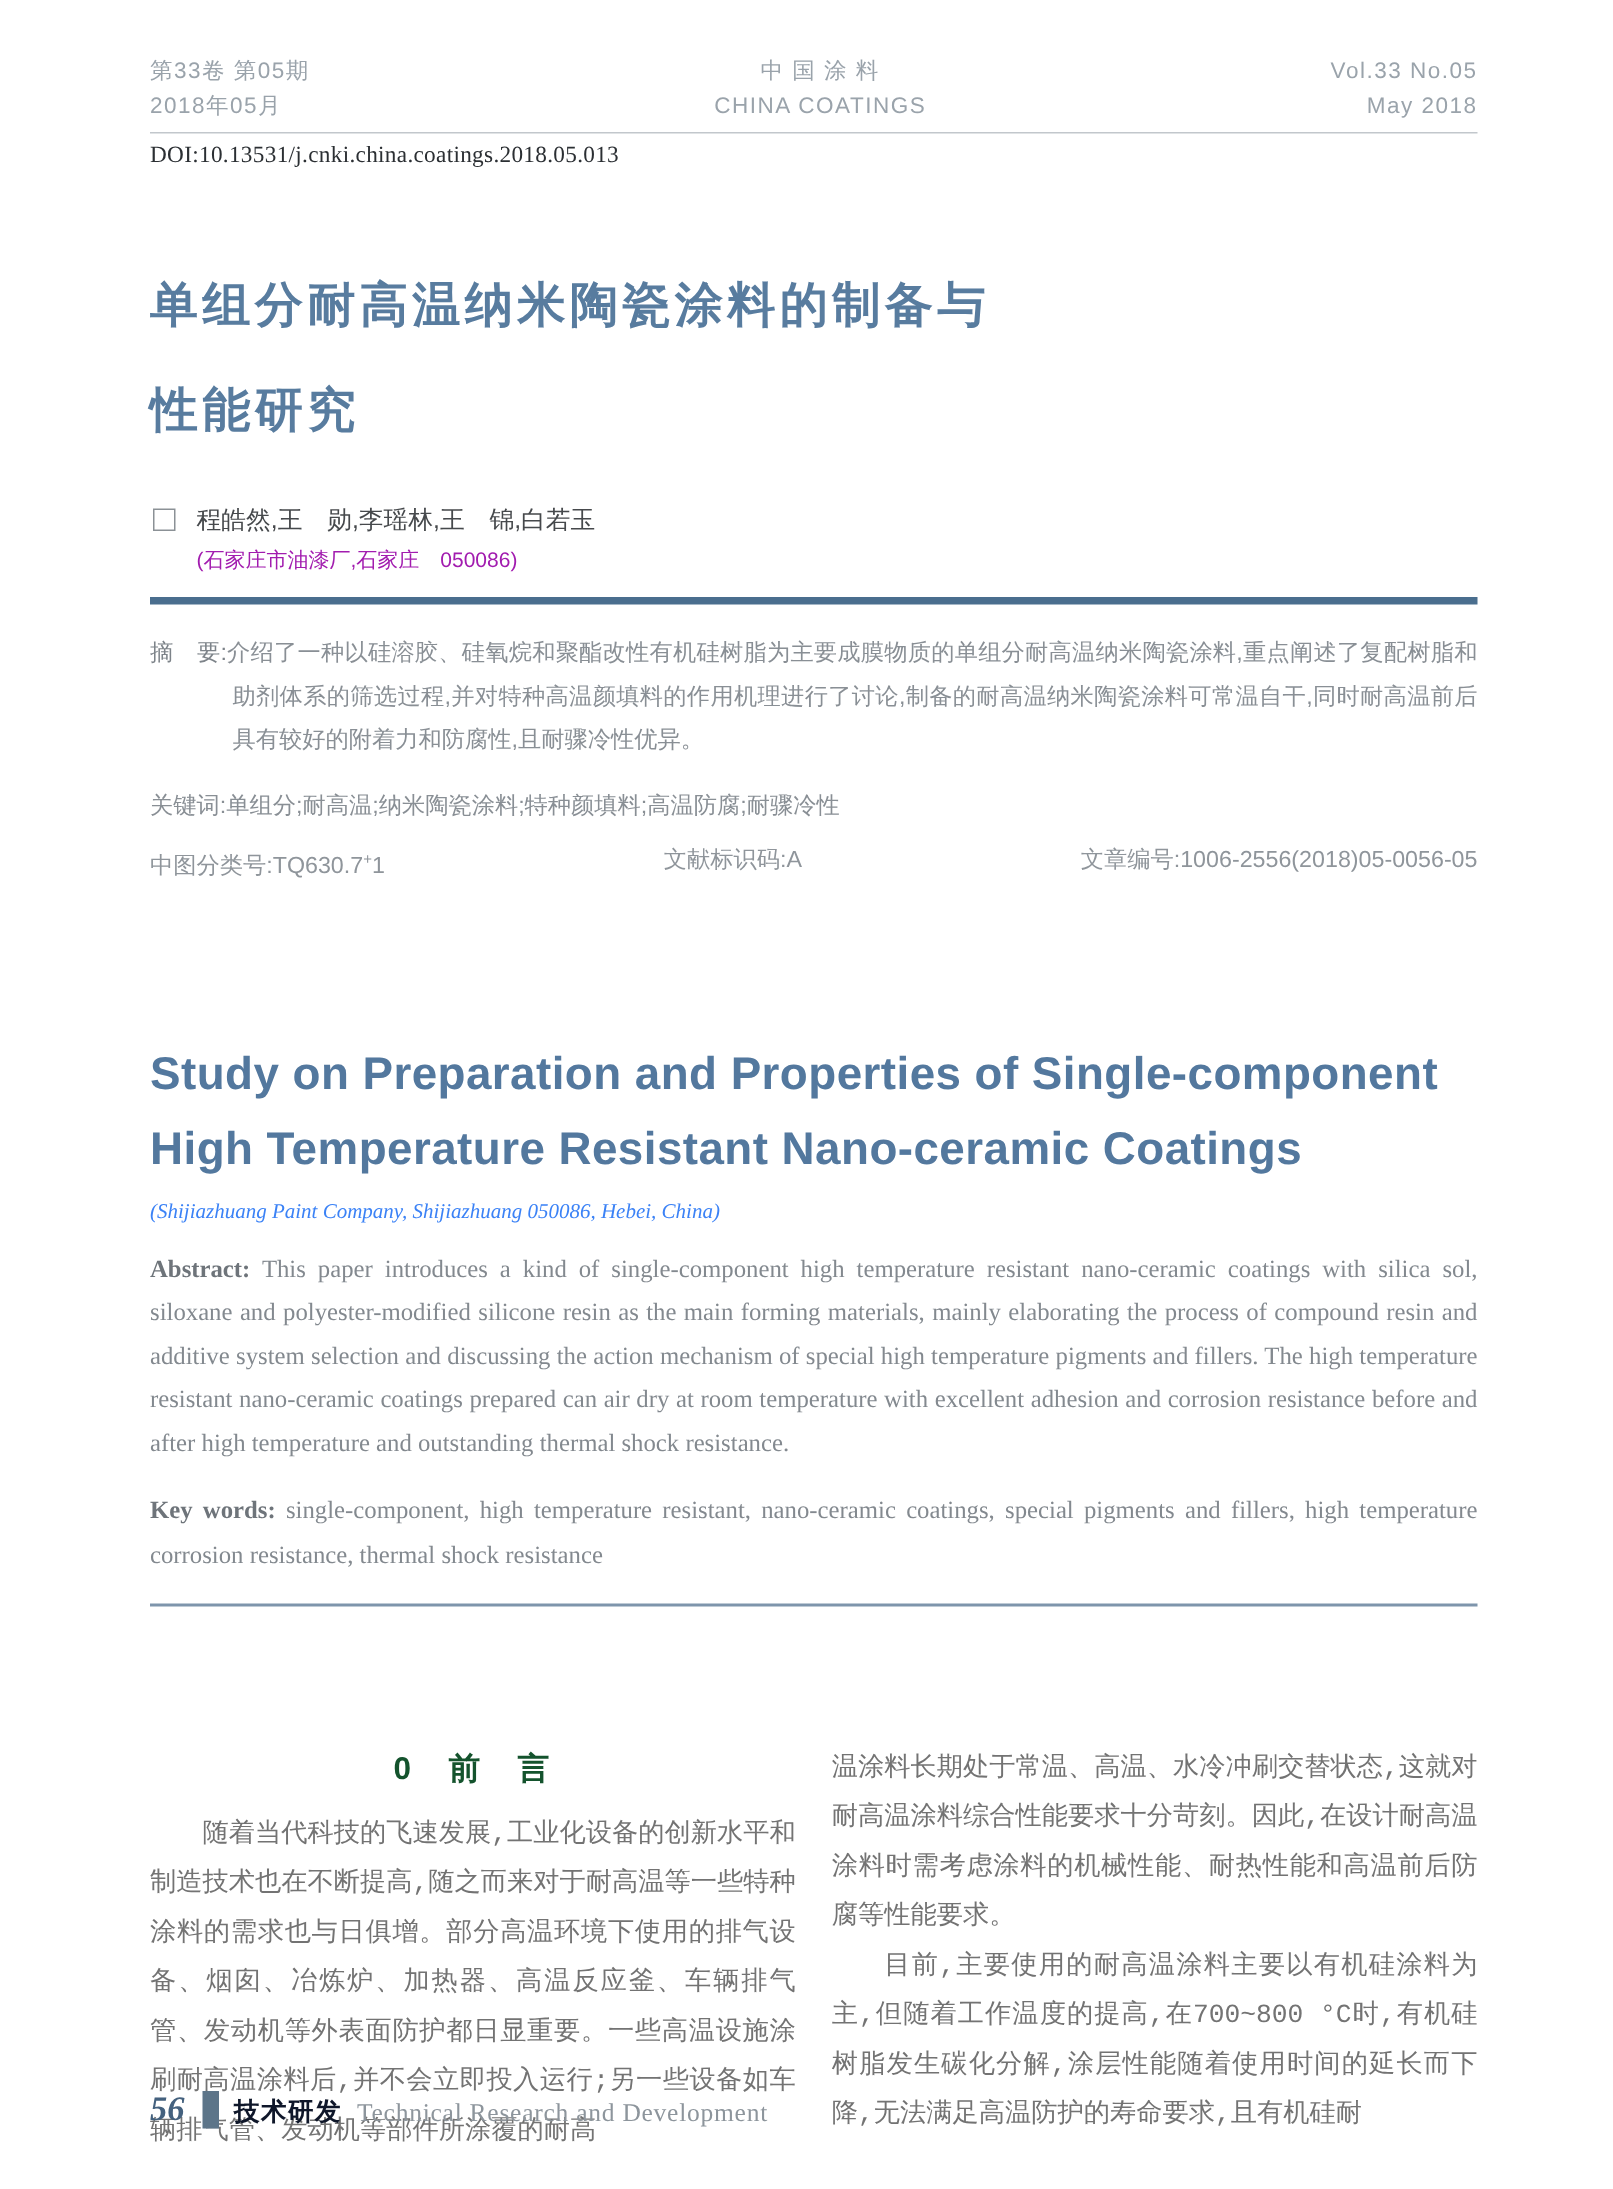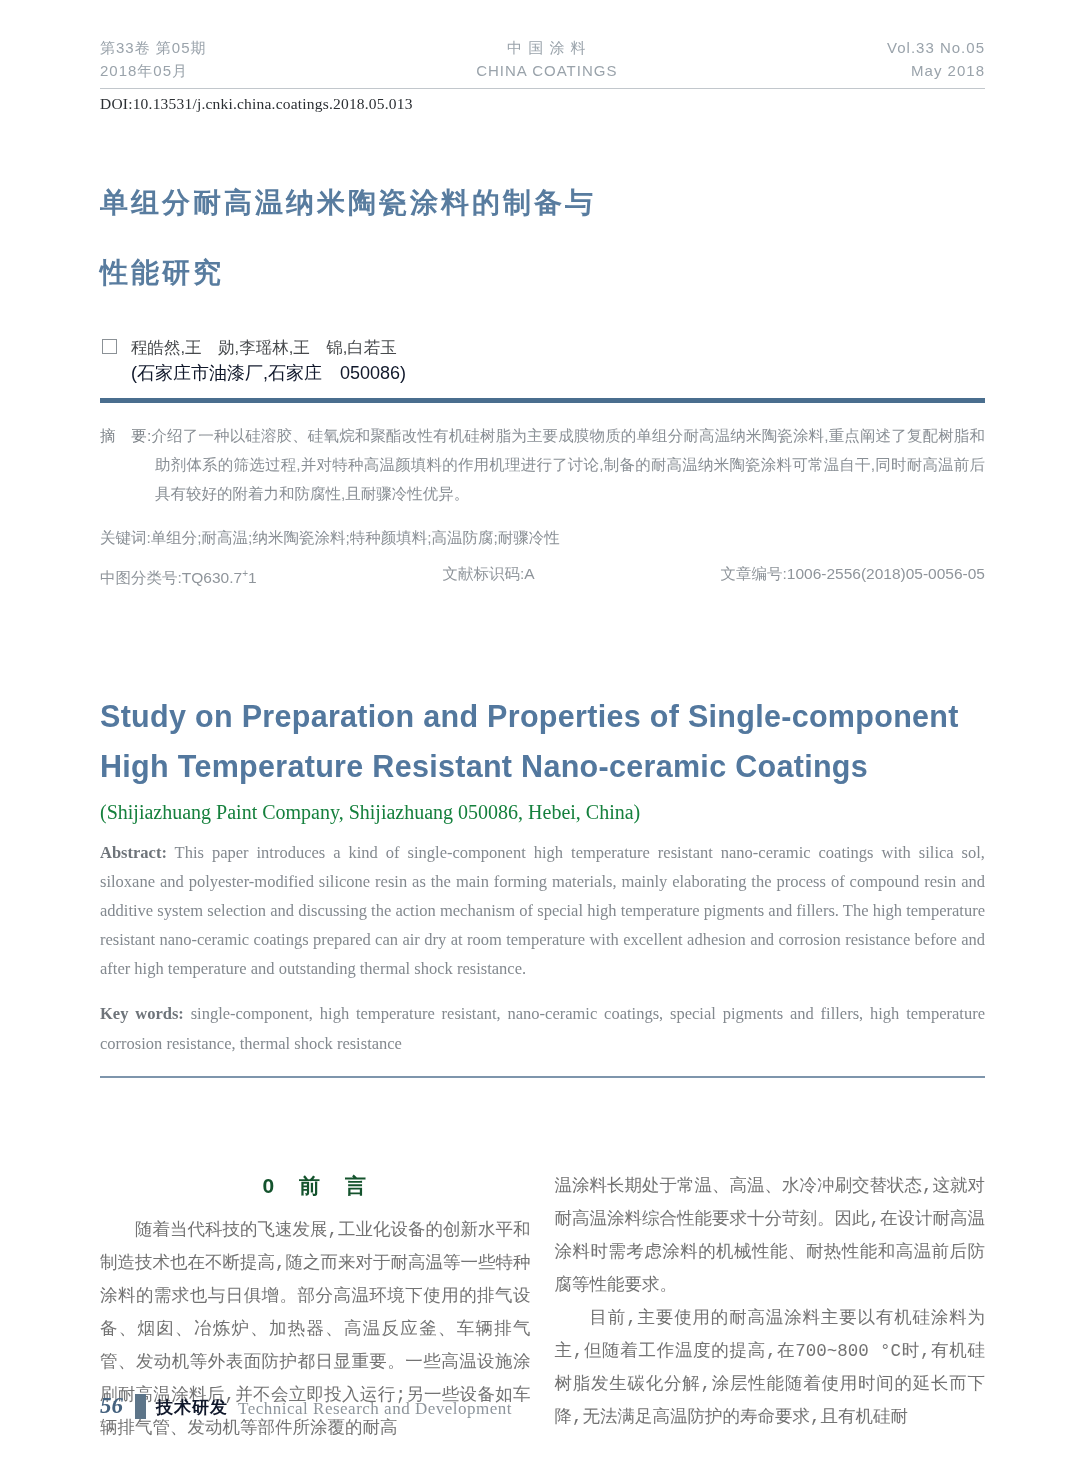--- a/index.html
+++ b/index.html
@@ -14,40 +14,40 @@
   .jheader{display:flex;justify-content:space-between;align-items:flex-end;
     padding-top:36px;border-bottom:1px solid #c2c7cc;padding-bottom:6px;
     color:#9aa3ab;font-size:15px;line-height:23px;letter-spacing:1px;}
   .jheader .col{white-space:nowrap;}
   .jheader .col.center{text-align:center;}
   .jheader .col.right{text-align:right;}
   .doi{font-family:"Liberation Serif",serif;color:#2b2f33;font-size:15.5px;margin-top:6px;letter-spacing:0.2px;}
 
   
   .title-cn{margin-top:55px;color:#587c9f;font-weight:bold;
-    font-size:28px;line-height:70px;letter-spacing:3px;}
+    font-size:32px;line-height:70px;letter-spacing:3px;}
   .authors-row{margin-top:26px;display:flex;align-items:flex-start;color:#46494c;font-size:16.5px;line-height:26px;}
   .author-box{width:13px;height:13px;border:1.5px solid #8b9196;margin:5px 14px 0 2px;flex:0 0 auto;}
-  .affil-cn{color:#0f172a;font-size:18px;line-height:26px;margin-left:31px;}
+  .affil-cn{color:#a21caf;font-size:14px;line-height:26px;margin-left:31px;}
 
   .rule-thick{margin-top:12px;height:5px;background:#4a6e8e;}
 
   
   .abs-cn{margin-top:18px;color:#898f95;font-size:15.5px;line-height:29px;
     text-align:justify;padding-left:55px;text-indent:-55px;}
   .abs-cn .lbl{color:#7d8389;}
   .kw-cn{margin-top:6px;color:#898f95;font-size:15.5px;line-height:27px;}
   .meta-row{margin-top:9px;display:flex;justify-content:space-between;
     color:#8f959b;font-size:15.5px;line-height:27px;}
   .meta-row sup{font-size:10px;vertical-align:super;}
 
   
   .title-en{margin-top:100px;color:#53789e;font-weight:bold;font-size:30.5px;line-height:50px;letter-spacing:0.3px;}
   .authors-en{margin-top:22px;color:#94999e;font-size:15.5px;letter-spacing:0.3px;}
-  .affil-en{margin-top:10px;color:#15803d;font-size:20px;font-family:"Liberation Serif",serif;}
+  .affil-en{margin-top:10px;color:#3b82f6;font-size:14px;font-family:"Liberation Serif",serif;font-style:italic;}
   .abs-en{margin-top:14px;color:#83898f;font-size:16.5px;line-height:29px;
     font-family:"Liberation Serif",serif;text-align:justify;}
   .abs-en b,.kw-en b{color:#6e747a;}
   .kw-en{margin-top:1px;color:#83898f;font-size:16.5px;line-height:30px;
     font-family:"Liberation Serif",serif;text-align:justify;}
   .rule-thin{margin-top:8px;height:2px;background:#7e95ac;}
 
   
   .columns{margin-top:92px;display:flex;gap:24px;}
   .col-l,.col-r{flex:1 1 0;}

